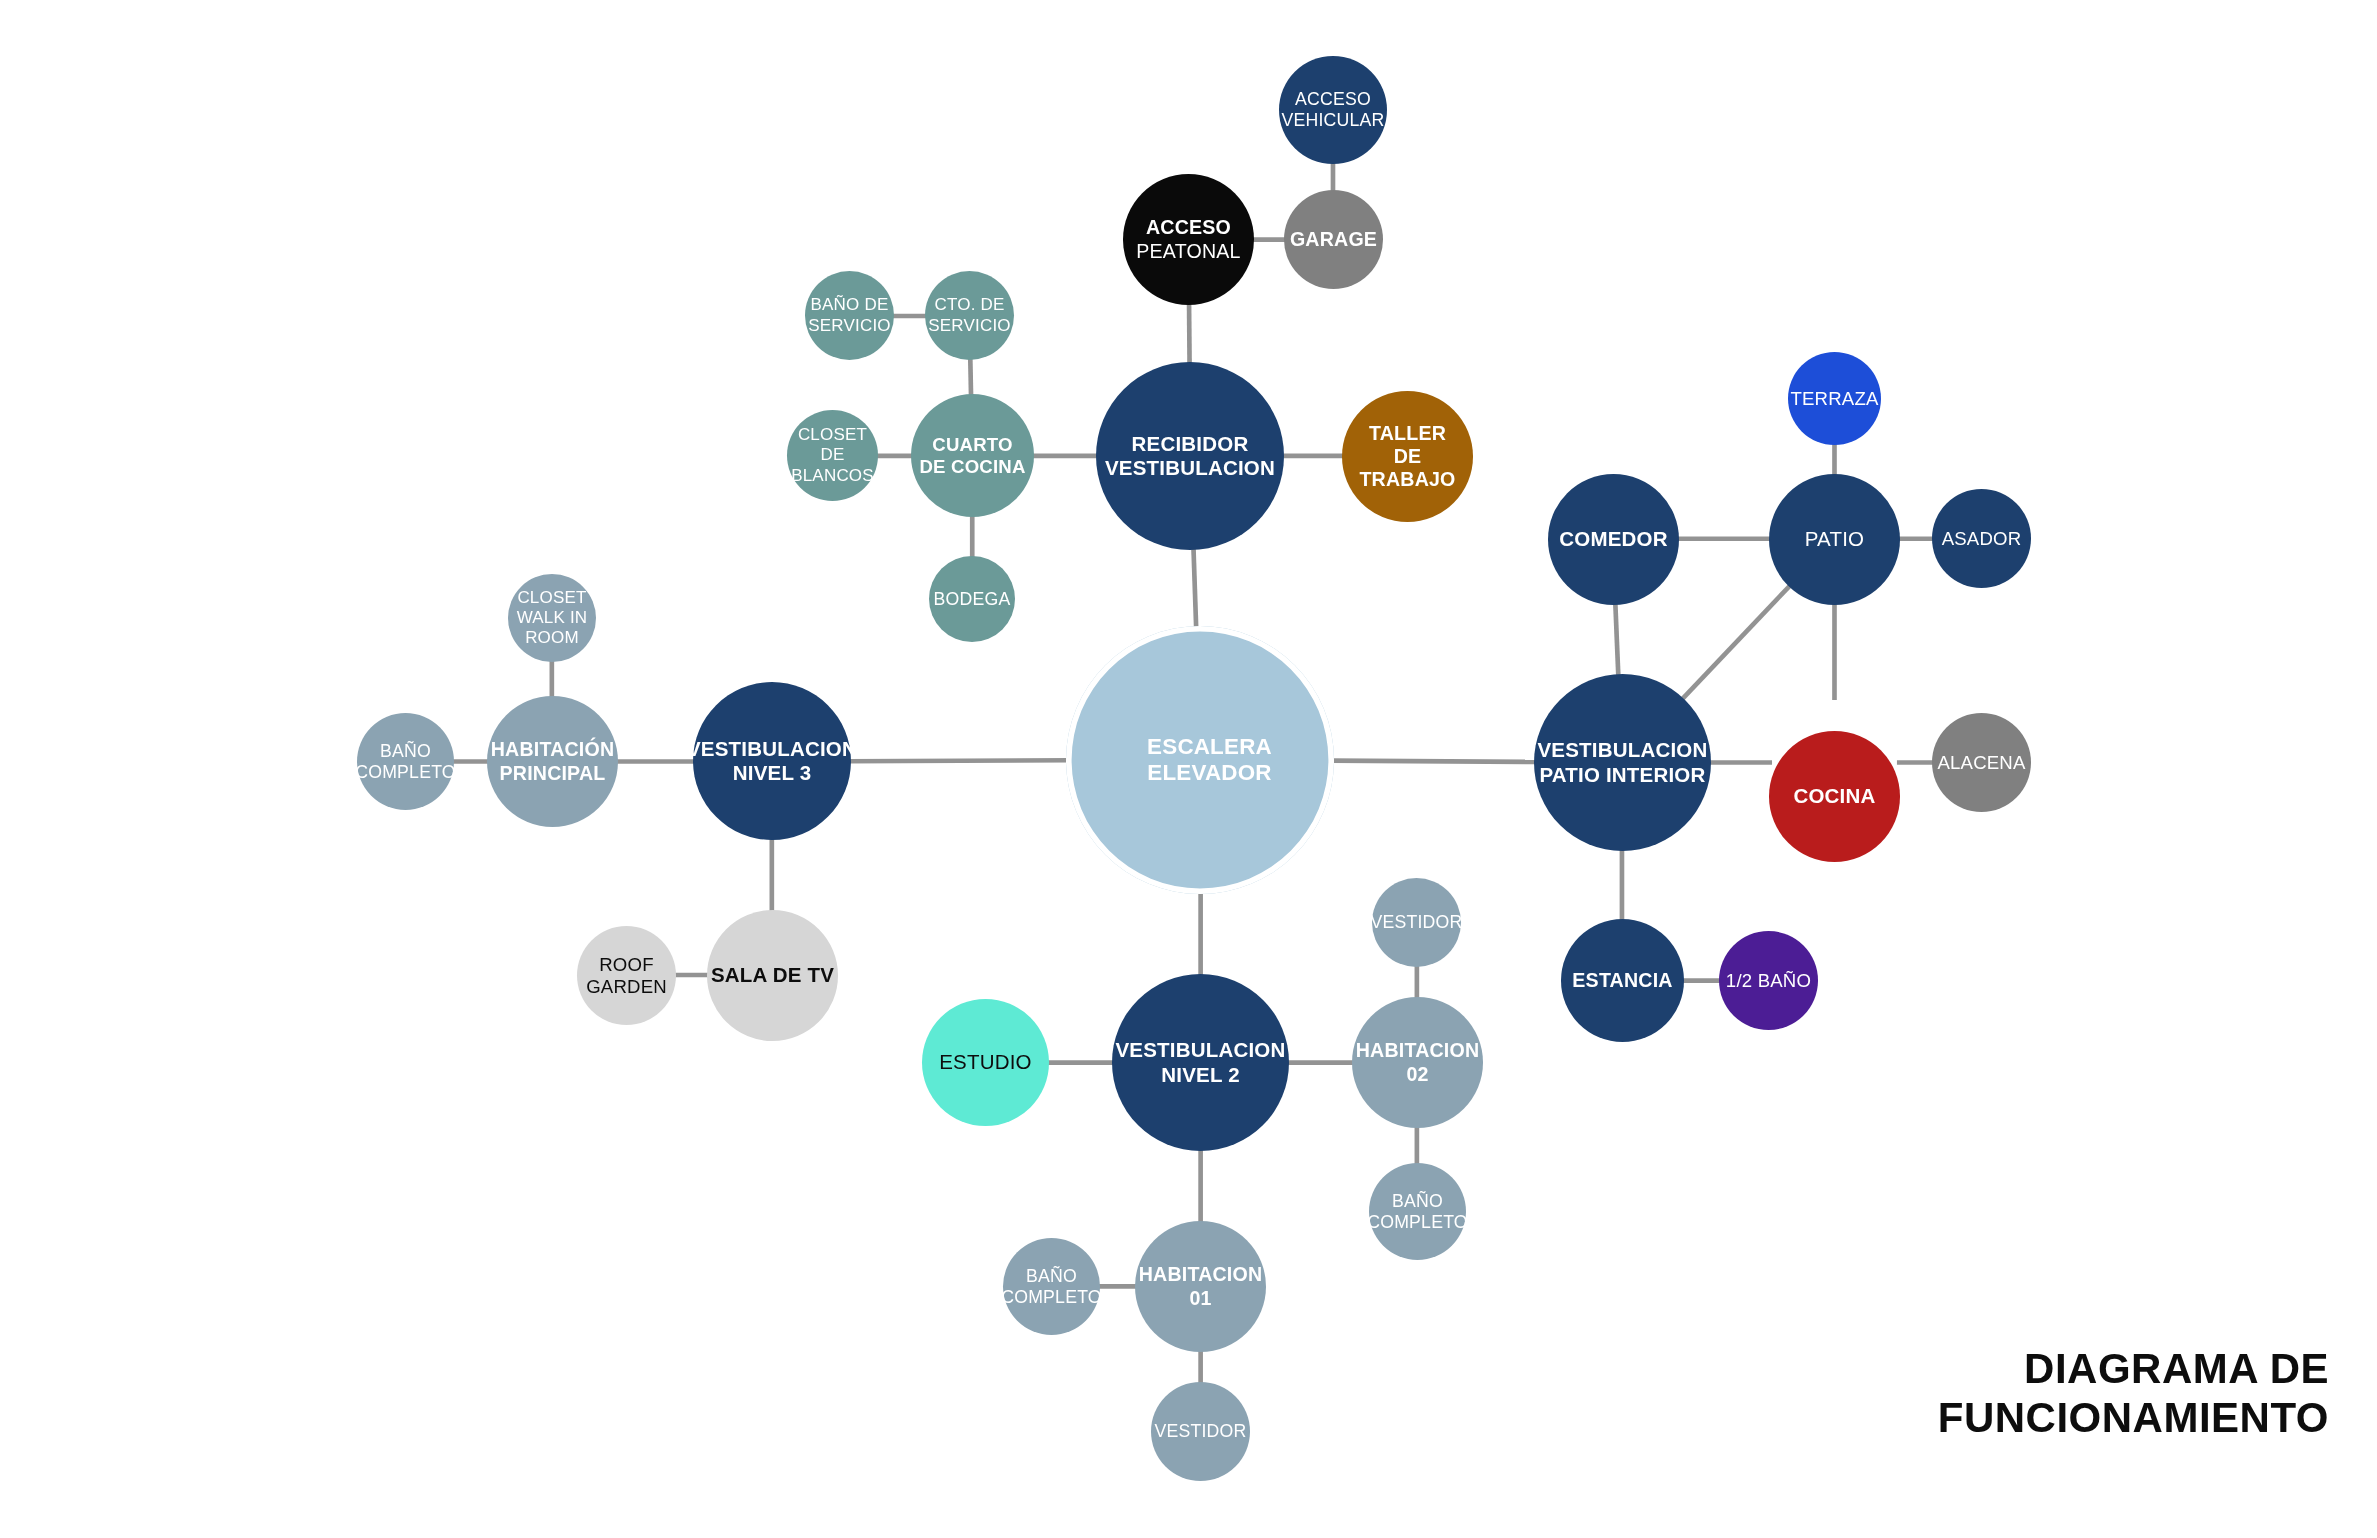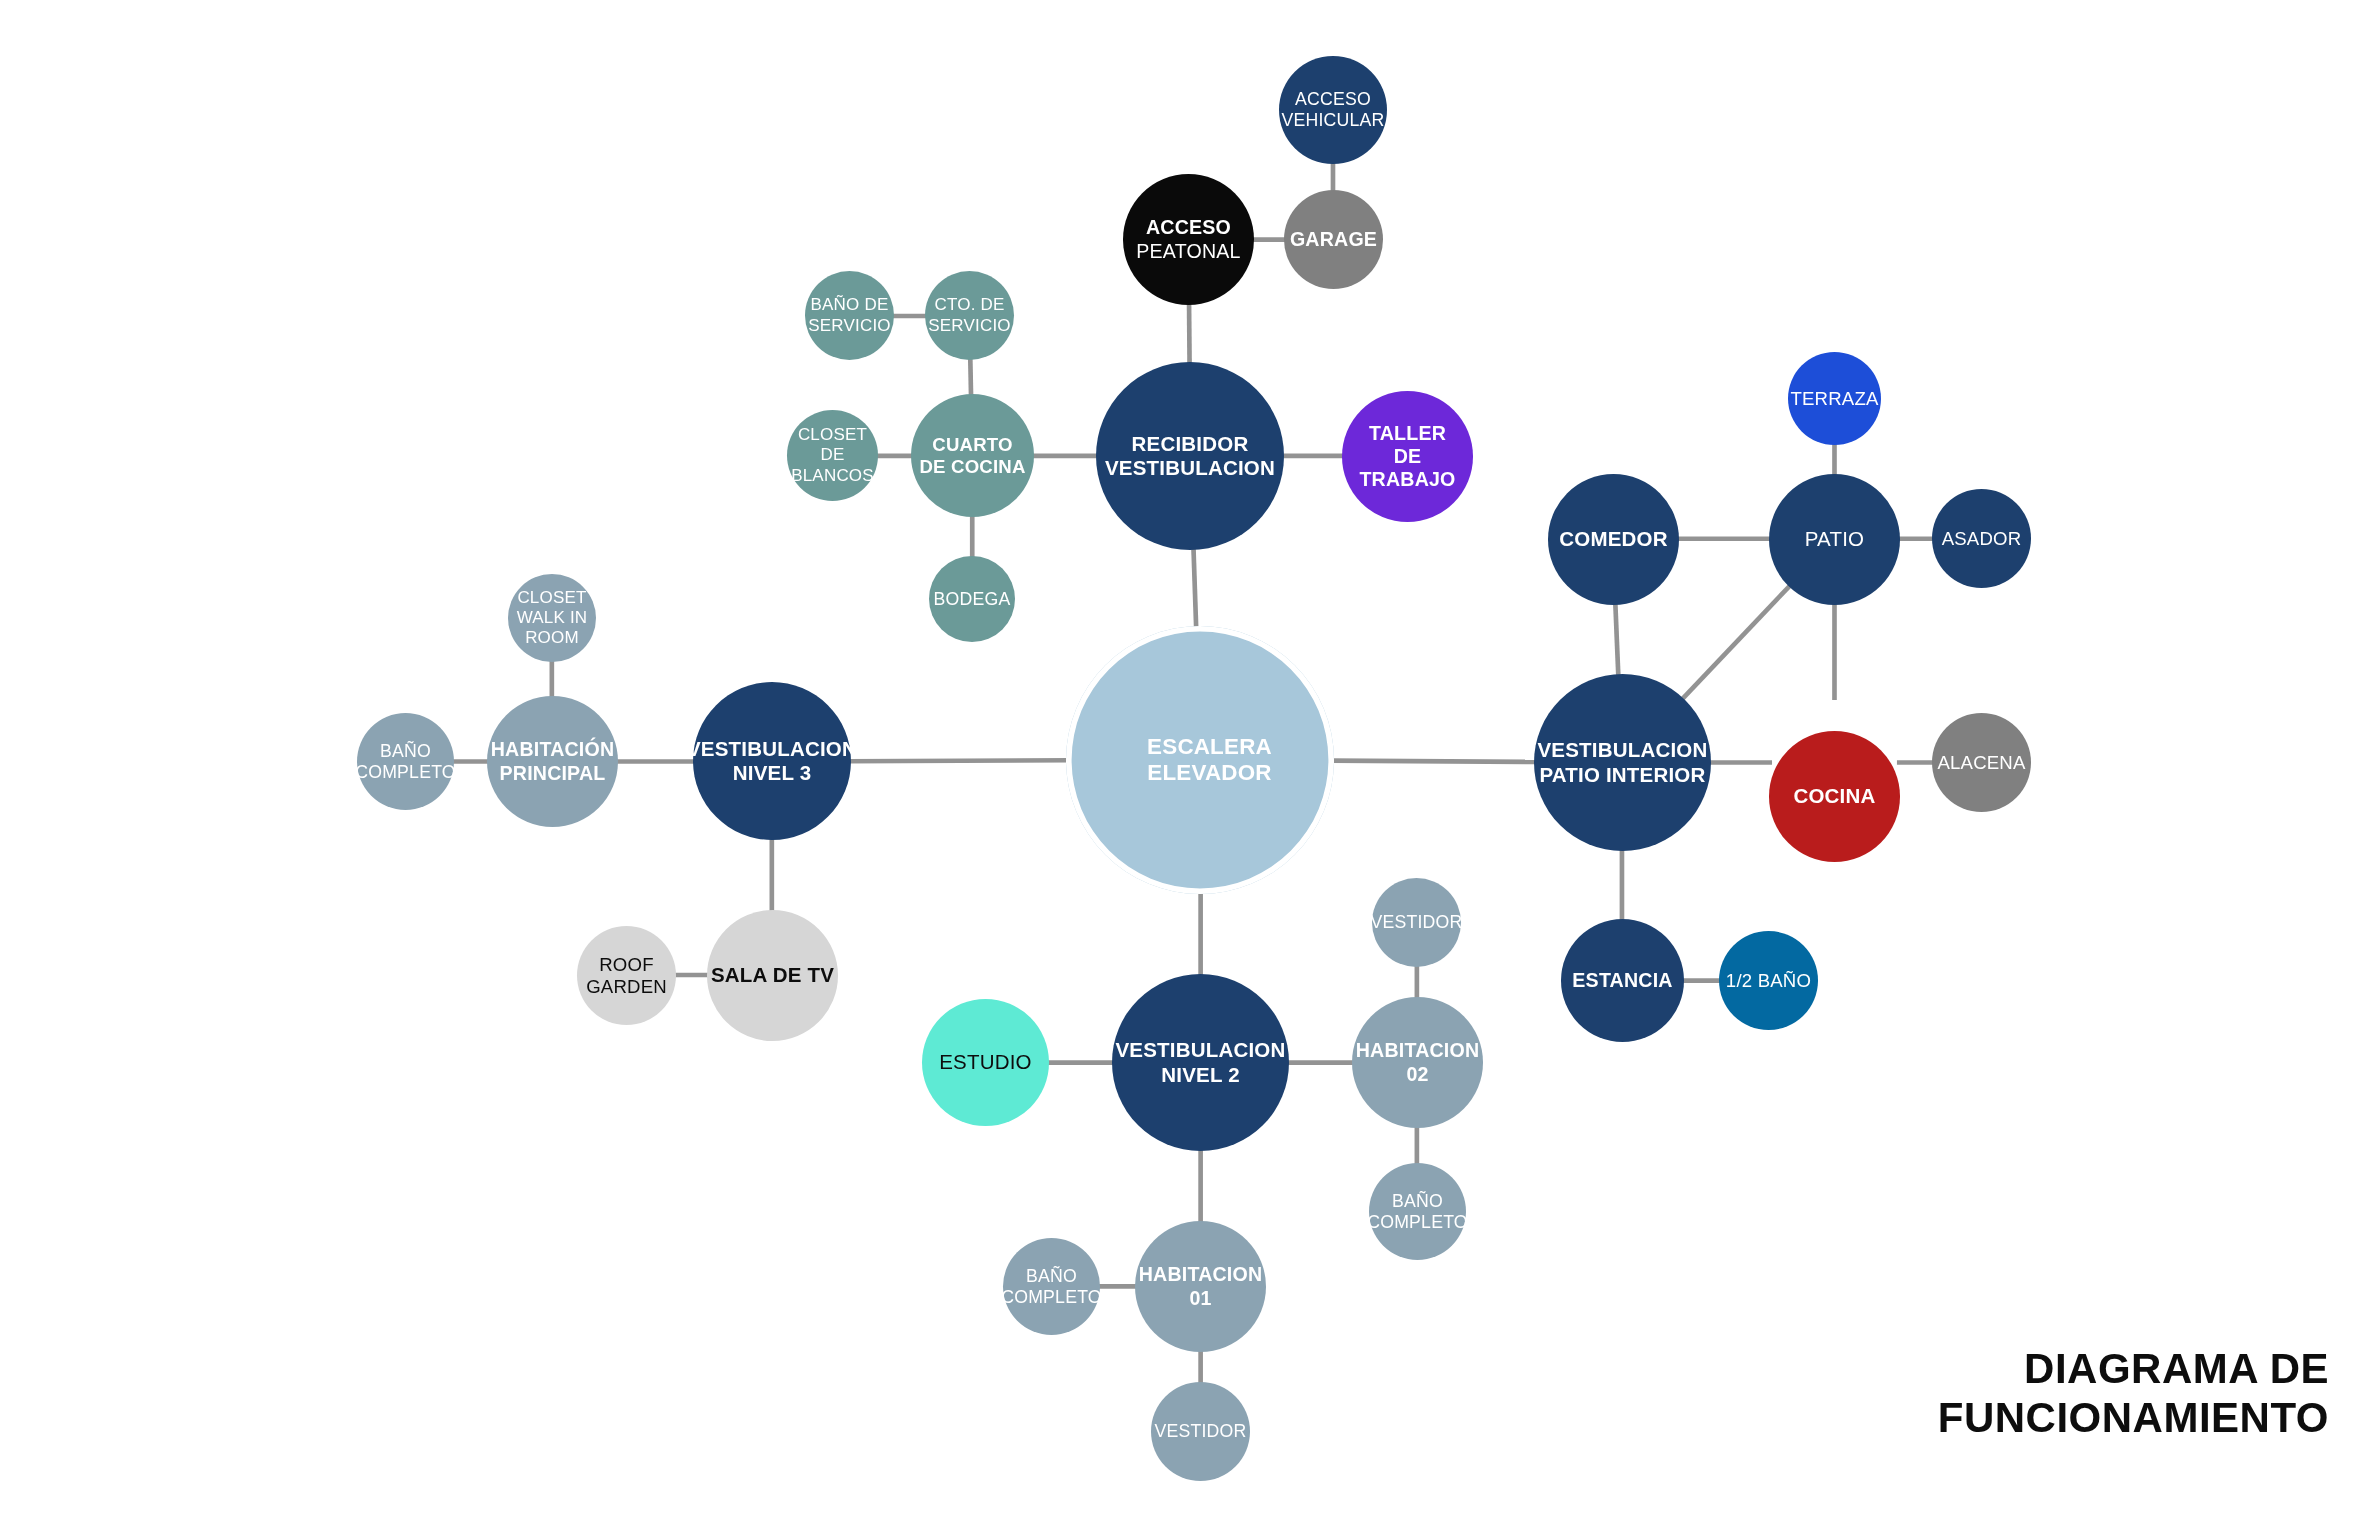--- a/index.html
+++ b/index.html
@@ -131,21 +131,21 @@
         <span class="lbl txt-light" style="font-weight: 700;">CUARTO
 DE COCINA</span>
       </div>
       <div class="node" style="left: 929px; top: 556px; width: 86px; height: 86px; background: rgb(107, 154, 152); color: rgb(255, 255, 255); font-size: 17.7px;">
         <span class="lbl txt-light" style="font-weight: 400;">BODEGA</span>
       </div>
       <div class="node" style="left: 1096px; top: 362px; width: 188px; height: 188px; background: rgb(29, 64, 110); color: rgb(255, 255, 255); font-size: 20.5px;">
         <span class="lbl txt-light" style="font-weight: 700;">RECIBIDOR
 VESTIBULACION</span>
       </div>
-      <div class="node" style="left: 1342px; top: 391px; width: 131px; height: 131px; background: #6d28d9; color: rgb(255, 255, 255); font-size: 19.6px;">
+      <div class="node" style="left: 1342px; top: 391px; width: 131px; height: 131px; background: #a16207; color: rgb(255, 255, 255); font-size: 19.6px;">
         <span class="lbl txt-light" style="font-weight: 700;">TALLER
 DE TRABAJO</span>
       </div>
       <div class="node ring" style="left: 1066px; top: 626px; width: 268px; height: 268px; background: rgb(167, 199, 218); color: rgb(255, 255, 255); font-size: 22.4px;">
         <span class="lbl txt-light" style="font-weight: 700; margin-left: 19px;">ESCALERA
 ELEVADOR</span>
       </div>
       <div class="node" style="left: 508px; top: 574px; width: 88px; height: 88px; background: rgb(139, 163, 178); color: rgb(255, 255, 255); font-size: 17px;">
         <span class="lbl txt-light" style="font-weight: 400;">CLOSET
 WALK IN
@@ -217,21 +217,21 @@
       </div>
       <div class="node" style="left: 1769px; top: 731px; width: 131px; height: 131px; background: #b91c1c; color: rgb(255, 255, 255); font-size: 20.5px;">
         <span class="lbl txt-light" style="font-weight: 700;">COCINA</span>
       </div>
       <div class="node" style="left: 1932px; top: 713px; width: 99px; height: 99px; background: rgb(128, 128, 128); color: rgb(255, 255, 255); font-size: 18.6px;">
         <span class="lbl txt-light" style="font-weight: 400;">ALACENA</span>
       </div>
       <div class="node" style="left: 1561px; top: 919px; width: 123px; height: 123px; background: rgb(29, 64, 110); color: rgb(255, 255, 255); font-size: 19.6px;">
         <span class="lbl txt-light" style="font-weight: 700;">ESTANCIA</span>
       </div>
-      <div class="node" style="left: 1719px; top: 931px; width: 99px; height: 99px; background: #0369a1; color: rgb(255, 255, 255); font-size: 18.6px;">
+      <div class="node" style="left: 1719px; top: 931px; width: 99px; height: 99px; background: #4c1d95; color: rgb(255, 255, 255); font-size: 18.6px;">
         <span class="lbl txt-light" style="font-weight: 400;">1/2 BAÑO</span>
       </div>
     </div>
 
   <div id="title-block">DIAGRAMA DE
 FUNCIONAMIENTO</div>
 
 </div>
 
 

